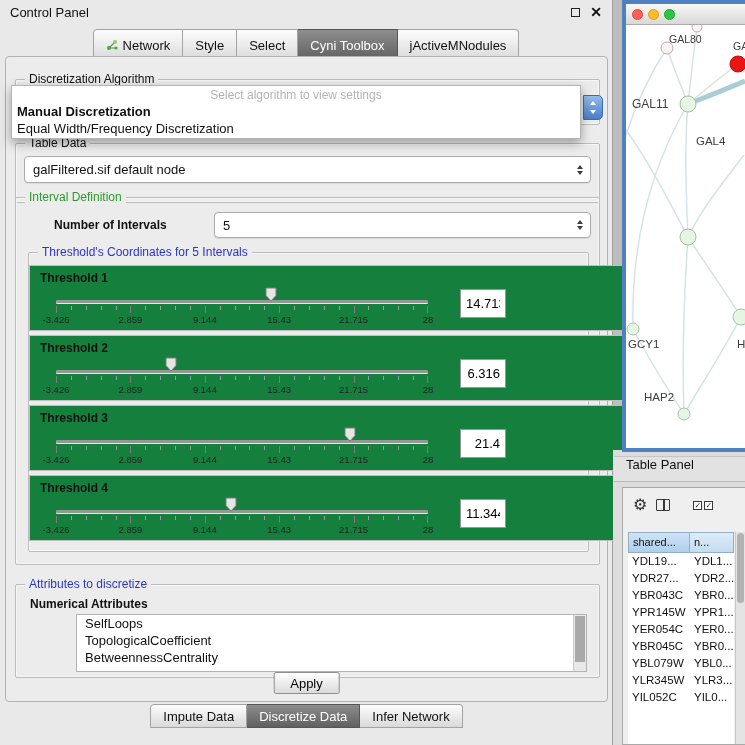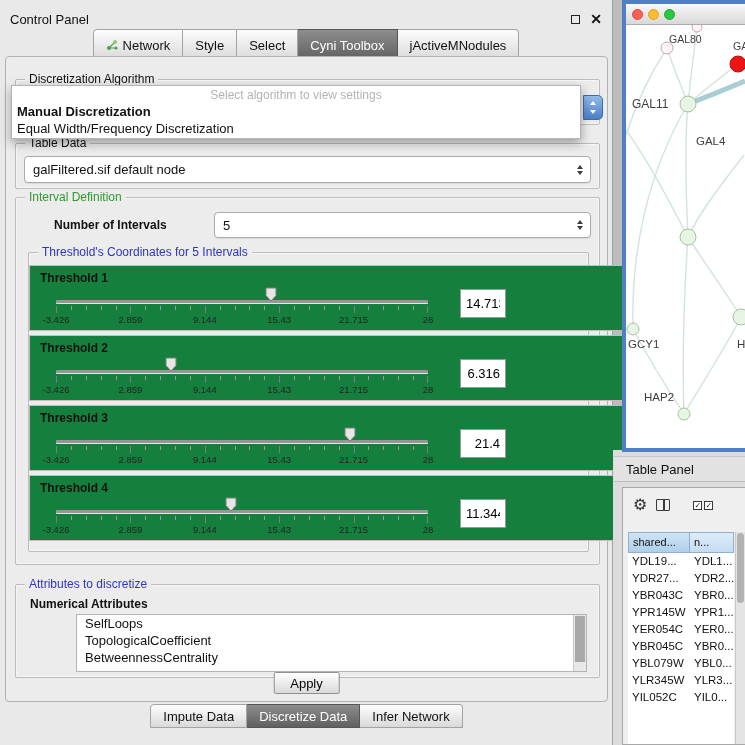--- a/index.html
+++ b/index.html
@@ -1,21 +1,21 @@
 <!DOCTYPE html>
 <html><head>
 <meta charset="utf-8">
 <style>
   * { box-sizing: border-box; margin: 0; padding: 0; }
   html,body { width:745px; height:745px; overflow:hidden; }
   body { font-family:"Liberation Sans", sans-serif; background:#bdbdbd; position:relative; font-size:13px; color:#111; }
 
   
   .control-panel { position:absolute; left:0; top:0; width:613px; height:745px; background:#e9e9e9; border-right:1px solid #9f9f9f; }
-  .cp-titlebar { height:24px; display:flex; align-items:flex-start; padding:12px 10px; }
+  .cp-titlebar { height:24px; display:flex; align-items:center; padding:0 10px; }
   .cp-title { font-size:13px; }
   .cp-winbtns { margin-left:auto; display:flex; align-items:center; gap:10px; }
   .wb-sq { width:9px; height:9px; border:1.5px solid #222; display:inline-block; }
   .wb-x { font-weight:bold; font-size:14px; line-height:1; }
 
   .tab-row { display:flex; justify-content:center; margin-top:5px; height:32px; }
   .tab { display:flex; align-items:center; gap:5px; padding:0 12px; font-size:13px;
          background:linear-gradient(#fdfdfd,#d9d9d9); border:1px solid #a3a3a3; border-left-width:0;
          cursor:default; white-space:nowrap; }
   .tab:first-child { border-left-width:1px; border-radius:4px 0 0 0; }
@@ -47,21 +47,21 @@
   .popup-item.bold { font-weight:bold; }
 
   
   .combo { position:absolute; background:#fff; border:1px solid #ababab; border-radius:4px; height:27px;
            display:flex; align-items:center; padding:0 22px 0 8px; font-size:13px; box-shadow:0 1px 1px rgba(0,0,0,.08); }
   .spin { position:absolute; right:7px; top:50%; transform:translateY(-50%); display:flex; flex-direction:column; gap:2px; }
   .spin i { width:0; height:0; border-left:3.5px solid transparent; border-right:3.5px solid transparent; }
   .spin .u { border-bottom:4px solid #3c3c3c; }
   .spin .d { border-top:4px solid #3c3c3c; }
 
-  .tabledata-group { left:9px; top:86px; width:585px; height:46px; }
+  .tabledata-group { left:9px; top:86px; width:585px; height:60px; }
   .td-combo { left:8px; right:8px; top:12px; }
 
   .interval-group { left:9px; top:140px; width:585px; height:368px; }
   .num-label { position:absolute; left:38px; top:20px; font-size:12px; font-weight:bold; }
   .num-combo { left:198px; top:14px; width:377px; height:26px; }
 
   .thr-group { left:12px; top:54px; width:561px; height:300px; }
   .threshold-box { position:absolute; left:0; width:602px; height:66px; border:1px solid #bfbfbf; background:#15803d; }
   .th-label { position:absolute; left:10px; top:5px; font-size:12px; font-weight:bold; }
   .th-row { position:absolute; left:12px; right:8px; top:20px; height:44px; display:flex; align-items:flex-start; }
@@ -102,21 +102,21 @@
   .nw-titlebar { height:21px; background:linear-gradient(#f8f8f8,#d8d8d8); border-bottom:1px solid #ababab;
                  display:flex; align-items:center; gap:5px; padding:0 6px; }
   .light { width:11px; height:11px; border-radius:50%; }
   .l-red { background:#ff5f57; border:1px solid #df4744; }
   .l-yellow { background:#febc2e; border:1px solid #dfa023; }
   .l-green { background:#28c840; border:1px solid #23a532; }
   .nw-canvas { position:relative; width:100%; height:calc(100% - 21px); background:#fff; overflow:hidden; }
   .nw-label { position:absolute; font-size:10.5px; color:#3d3d3d; white-space:nowrap; }
 
   .table-panel-bar { position:absolute; left:614px; top:456px; width:131px; height:26px; background:#e2e2e2;
-                     border-top:1px solid #c6c6c6; border-bottom:1px solid #bcbcbc; display:flex; align-items:center;
+                     border-top:1px solid #c6c6c6; border-bottom:1px solid #bcbcbc; display:flex; 
                      padding:0 12px; font-size:13px; }
 
   .data-panel { position:absolute; left:622px; top:487px; width:123px; height:258px; background:#efefef;
                 border:1px solid #a8a8a8; border-right:none; }
   .dp-toolbar { height:34px; display:flex; align-items:center; gap:9px; padding:0 10px; }
   .gear { font-size:16px; line-height:1; color:#333; }
   .col-icon { width:14px; height:12px; border:1.5px solid #3a3a3a; position:relative; border-radius:1px; }
   .col-icon::after { content:""; position:absolute; left:50%; top:0; bottom:0; width:1.5px; background:#3a3a3a; }
   .chk { width:9px; height:9px; border:1px solid #3a3a3a; font-size:8px; line-height:8px; text-align:center; color:#222; background:#fff; }
   .chk-pair { display:flex; gap:2px; margin-left:14px; }

